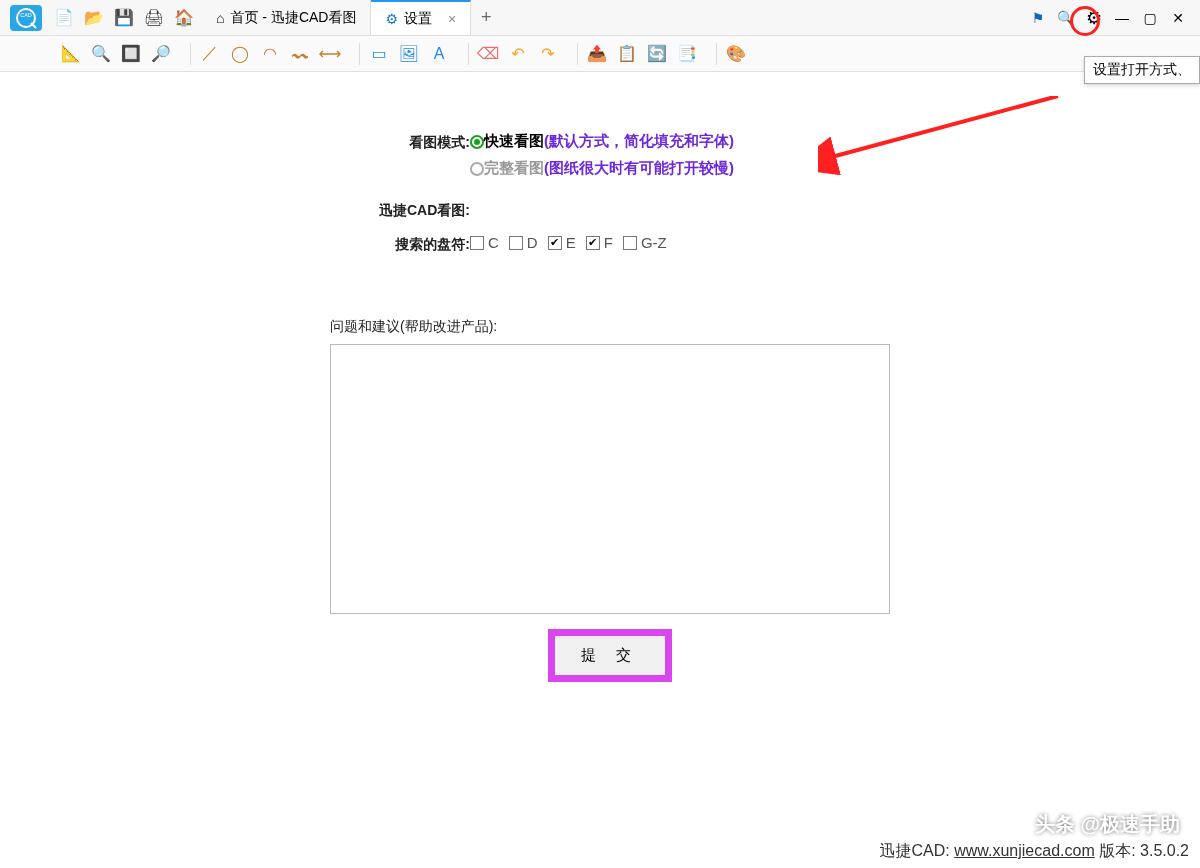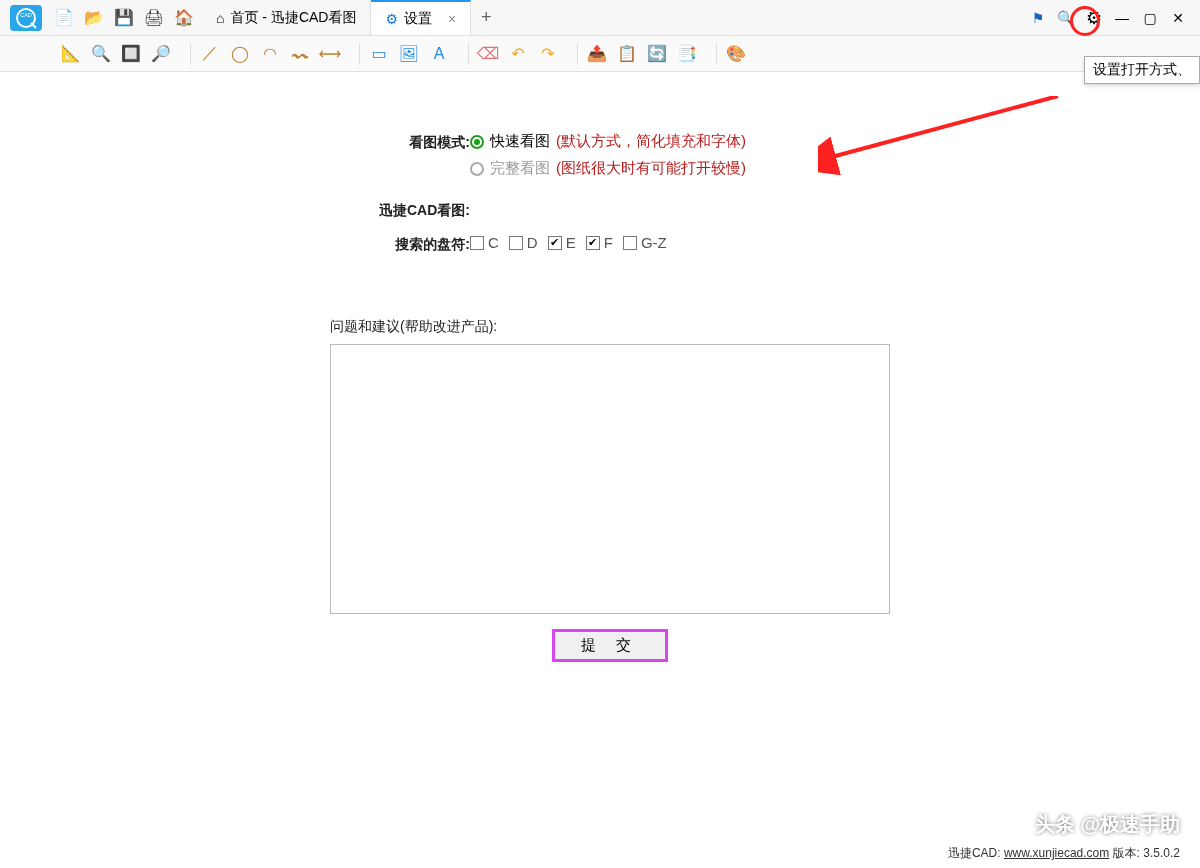--- a/index.html
+++ b/index.html
@@ -54,49 +54,49 @@
 }
 .tool-group { display:flex; gap:8px; align-items:center; padding-right:10px; }
 .tool { width:22px; height:22px; display:flex; align-items:center; justify-content:center; font-size:16px; cursor:pointer; }
 .sep { width:1px; height:22px; background:#ddd; }
 .content {
   padding: 60px 0 0 330px;
 }
 .row { display:flex; align-items:flex-start; margin-bottom: 14px; }
 .row-label { width: 120px; text-align:right; font-weight:bold; color:#222; padding-top:2px;margin-left:20px; }
 .row-opts { }
-.radio-opt { display:flex; align-items:center; gap:6px; margin-bottom:8px; font-size:15px; }
+.radio-opt { display:flex; align-items:center; margin-bottom:8px; font-size:15px;font-weight:bold; }
 .radio-opt.disabled { color:#999; }
 .radio-circle {
   width:14px; height:14px; border:2px solid #1aa01a; border-radius:50%;
   display:flex; align-items:center; justify-content:center;
 }
 .radio-opt.disabled .radio-circle { border-color:#aaa; }
 .radio-dot { width:6px; height:6px; background:#1aa01a; border-radius:50%; }
-.hint { color:#b91c1c; }
+.hint { color:#6d28d9; }
 .check-row { display:flex; gap:10px; align-items:center; }
 .chk { display:flex; align-items:center; gap:4px; font-size:15px; color:#555; }
 .chk-box {
   width:14px; height:14px; border:1px solid #777;
   display:flex; align-items:center; justify-content:center; font-size:11px; background:#fff;
 }
 .chk-box.checked::after { content:"✔"; color:#000; font-size:11px; }
 .section-gap { height: 50px; }
 .feedback-label { font-weight:normal; color:#222; margin-bottom:8px; }
 textarea.feedback {
   width: 560px; height: 270px; border:1px solid #bbb; resize:none;
   font-family: inherit; padding:4px;
 }
 .submit-row { width:560px; display:flex; justify-content:center; margin-top:12px; }
 button.submit {
-  padding: 4px 26px; font-size:15px; letter-spacing:8px;
-  background:#f0f0f0; border:3px solid #d946ef; cursor:pointer;
+  padding: 10px 26px; font-size:15px; letter-spacing:8px;
+  background:#f0f0f0; border:7px solid #d946ef; cursor:pointer;
 }
 .footer {
-  position:absolute; bottom:6px; right:20px; font-size:12px; color:#333;
+  position:absolute; bottom:6px; right:11px; font-size:16px; color:#333;
 }
 .footer a { color:#333; text-decoration:underline; }
 .watermark {
   position:absolute; bottom:30px; right:20px; color:#fff; font-size:20px;
   text-shadow: 0 0 4px rgba(0,0,0,.6); font-weight:bold; opacity:.9;
 }
 .tooltip-box {
   position:absolute; top:56px; right:0;
   background:#fff; border:1px solid #aaa; padding:4px 8px; font-size:14px;
   box-shadow: 0 2px 4px rgba(0,0,0,.15);

